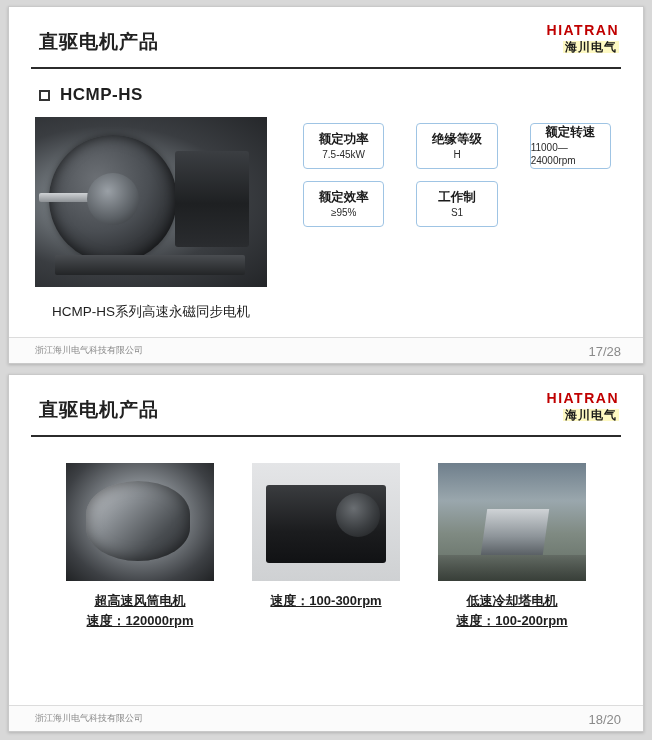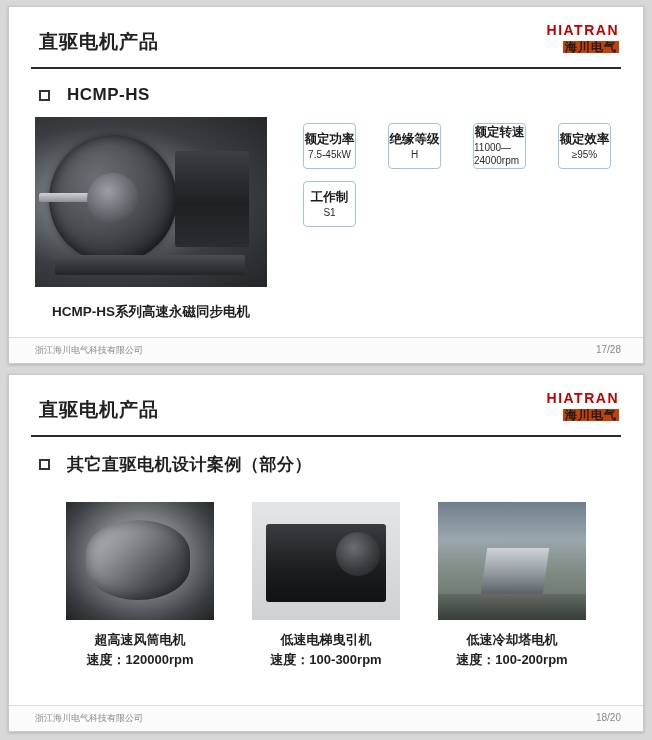--- a/index.html
+++ b/index.html
@@ -55,30 +55,30 @@
   .brand-en {
     font-size: 14px;
     font-weight: bold;
     color: #c00000;
     letter-spacing: 1.5px;
   }
   .brand-cn {
     font-size: 12px;
     font-weight: bold;
     color: #1b1b1b;
-    background: #c2410c;
+    background: #fef9c3;
     display: inline-block;
     padding: 0 2px;
     letter-spacing: 1px;
   }
   
   .section-head {
     display: flex;
     align-items: center;
-    gap: 17px;
+    gap: 10px;
     margin: 16px 0 0 30px;
   }
   .bullet-square {
     width: 11px;
     height: 11px;
     border: 2px solid #333;
     display: inline-block;
   }
   .section-title {
     font-size: 17px;
@@ -138,27 +138,27 @@
   .photo-shaft {
     position: absolute;
     left: 4px; top: 76px;
     width: 64px; height: 9px;
     background: linear-gradient(180deg, #cfd2d5, #8d9195);
     border-radius: 2px;
   }
   .photo-caption {
     margin-top: 16px;
     font-size: 13.5px;
-    font-weight: bold;
+    font-weight: normal;
     color: #1f1f1f;
   }
   .spec-grid {
     flex: 1;
     display: grid;
-    grid-template-columns: 1fr 1fr 1fr 1fr;
+    grid-template-columns: 1fr 1fr 1fr;
     grid-auto-rows: 46px;
     gap: 12px 32px;
     padding: 6px 6px 0 36px;
   }
   .spec-card {
     border: 1px solid #9fc4e4;
     border-radius: 4px;
     background: #ffffff;
     display: flex;
     flex-direction: column;
@@ -240,39 +240,40 @@
     left: 0px; bottom: 0px;
     width: 148px; height: 26px;
     background: linear-gradient(180deg, rgba(90,96,90,0.6), rgba(52,58,52,0.9));
   }
   .case-caption {
     margin-top: 10px;
     font-size: 13px;
     font-weight: bold;
     color: #1f1f1f;
     line-height: 1.5;
+    text-decoration: underline;
   }
   
   .slide-footer {
     position: absolute;
     left: 0; right: 0; bottom: 0;
     height: 26px;
     border-top: 1px solid #dcdcdc;
     background: #fbfbfb;
   }
   .footer-left {
     position: absolute;
     left: 26px; top: 6px;
     font-size: 9px;
     color: #8a8a8a;
   }
   .footer-right {
     position: absolute;
     right: 22px; top: 6px;
-    font-size: 10px;
+    font-size: 13px;
     color: #8a8a8a;
   }
 </style>
 </head>
 <body>
 
 <div class="deck">
 
   <div class="slide">
     <div class="slide-header">
@@ -330,37 +331,32 @@
 
   <div class="slide">
     <div class="slide-header">
       <div class="slide-title">直驱电机产品</div>
       <div class="brand">
         <div class="brand-en">HIATRAN</div>
         <div class="brand-cn">海川电气</div>
       </div>
     </div>
 
-    <div class="section-head">
-      <span class="bullet-square"></span>
-      <span class="section-title">其它直驱电机设计案例（部分）</span>
-    </div>
 
     <div class="s2-body">
       <div class="case">
         <div class="case-photo p1"></div>
         <div class="case-caption">
           <div>超高速风筒电机</div>
           <div>速度：120000rpm</div>
         </div>
       </div>
       <div class="case">
         <div class="case-photo p2"></div>
         <div class="case-caption">
-          <div>低速电梯曳引机</div>
           <div>速度：100-300rpm</div>
         </div>
       </div>
       <div class="case">
         <div class="case-photo p3"></div>
         <div class="case-caption">
           <div>低速冷却塔电机</div>
           <div>速度：100-200rpm</div>
         </div>
       </div>

